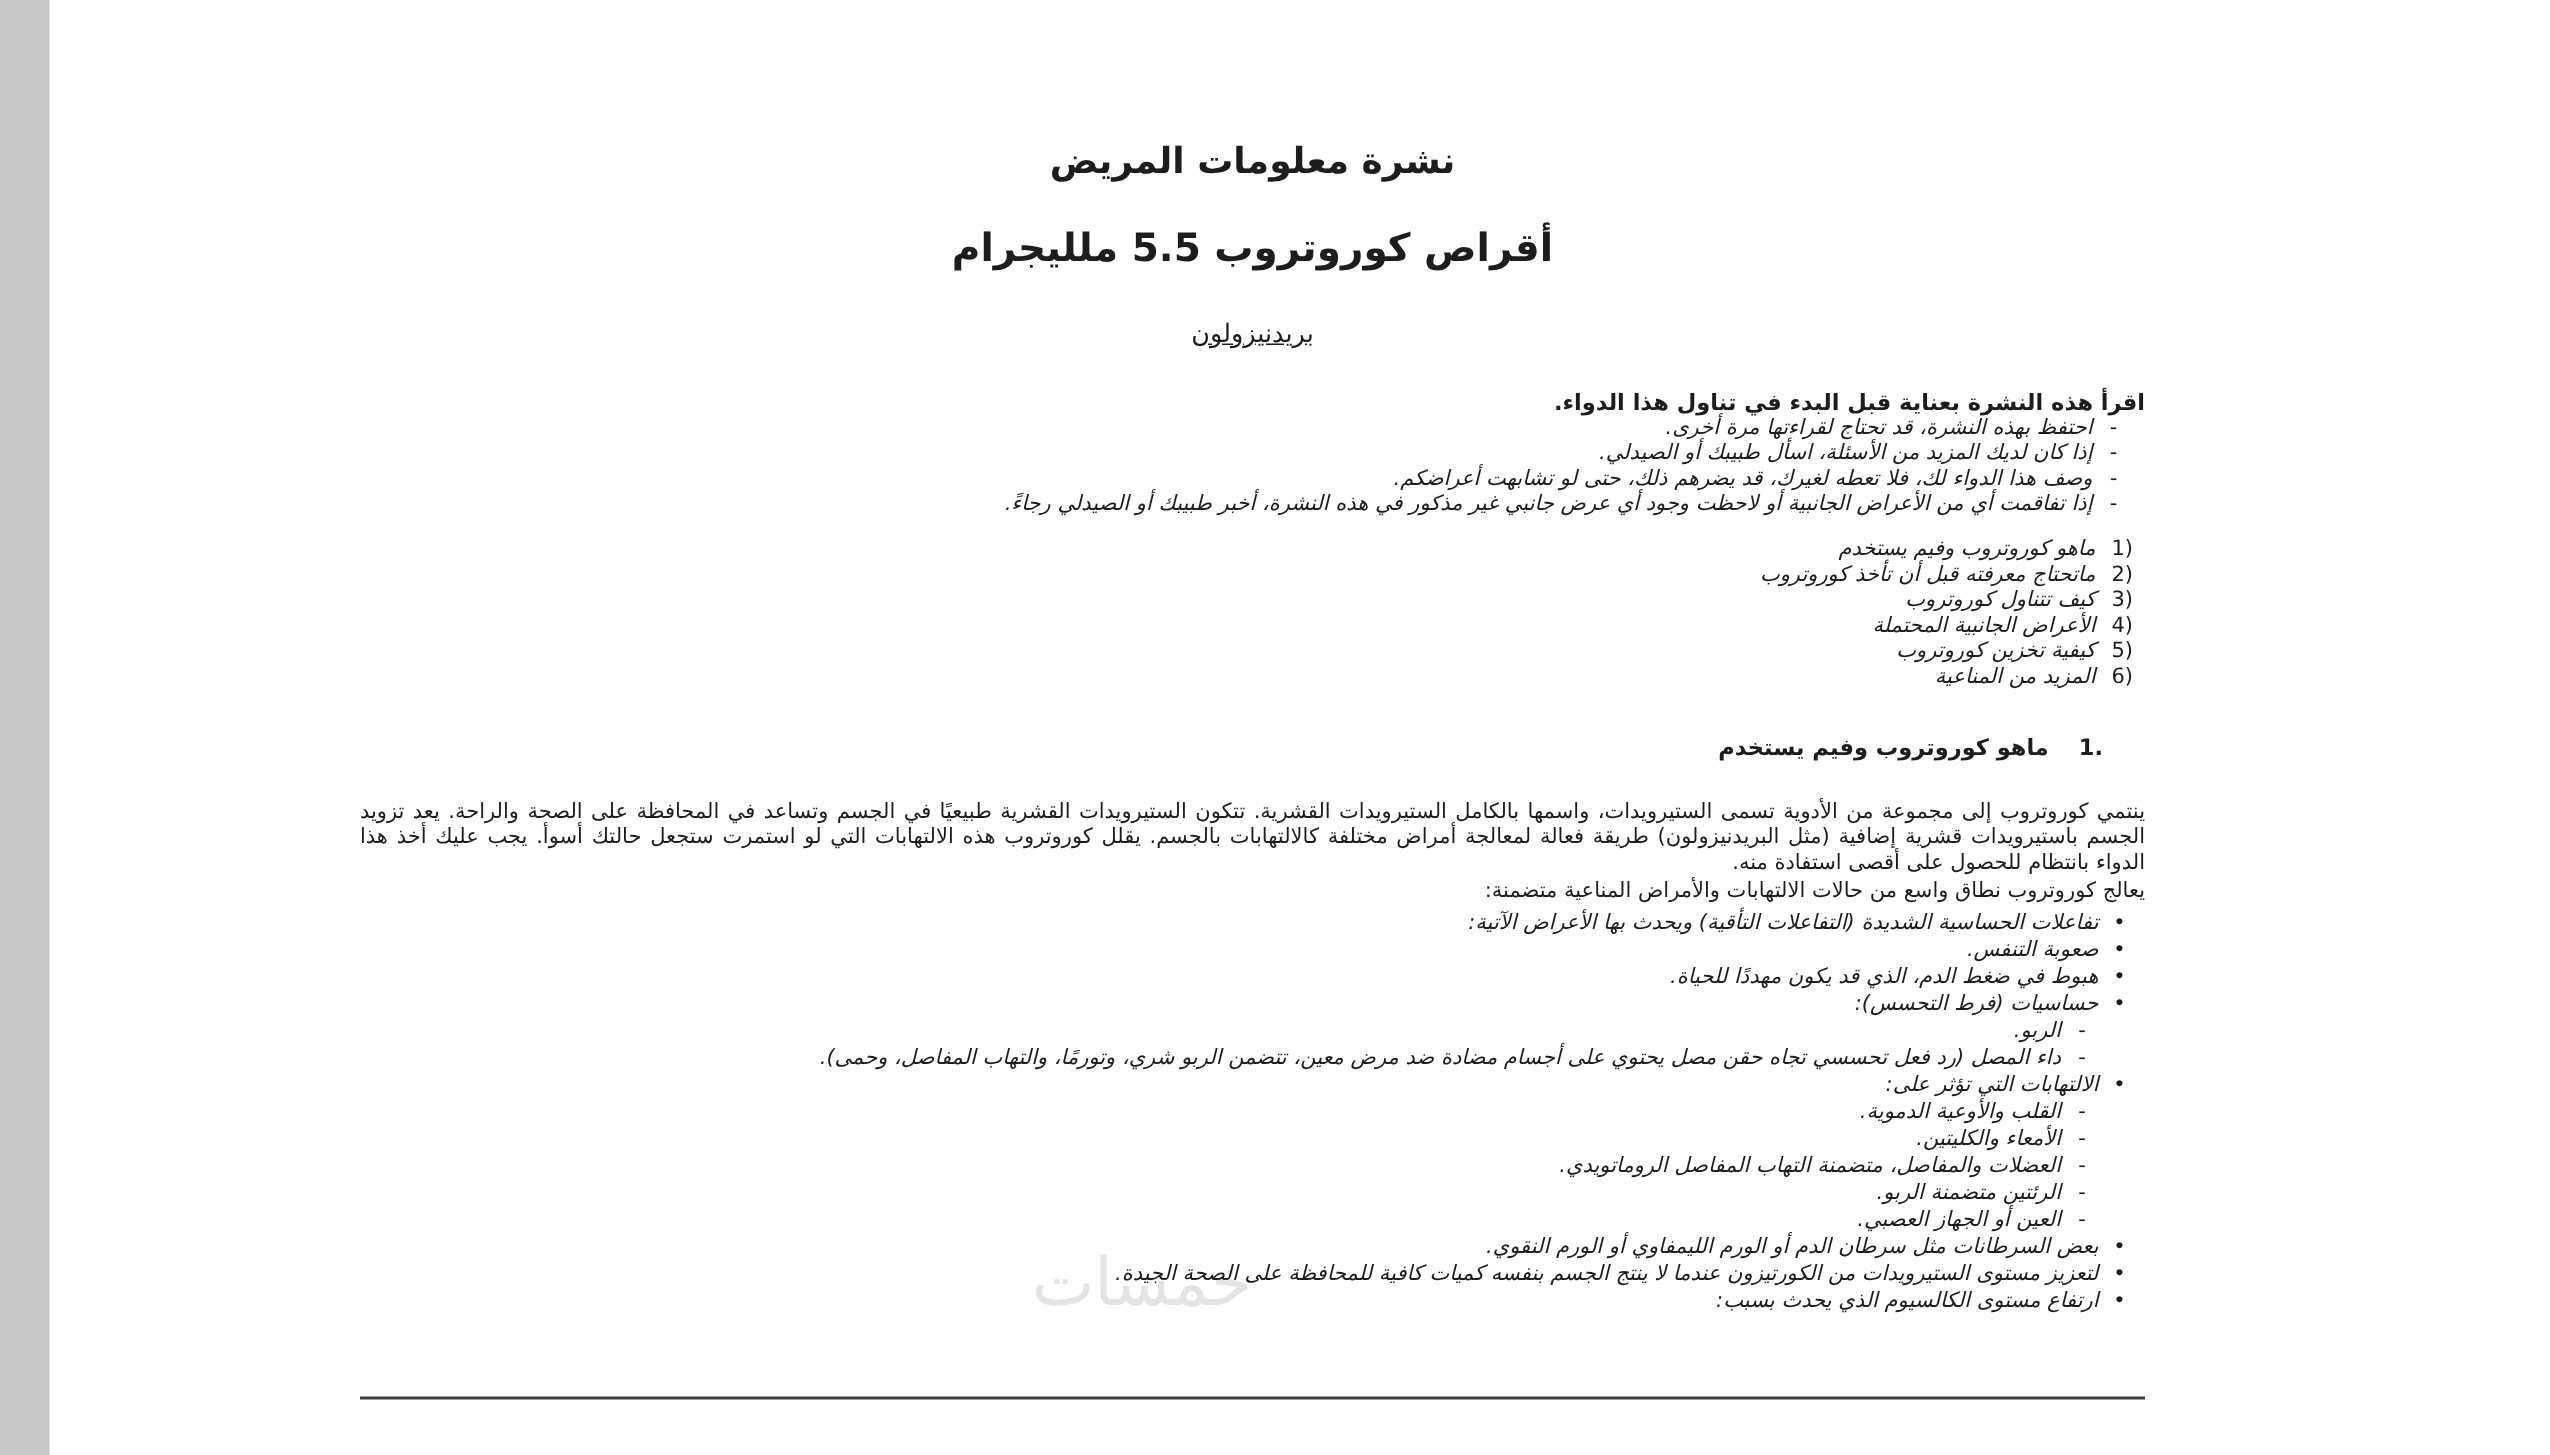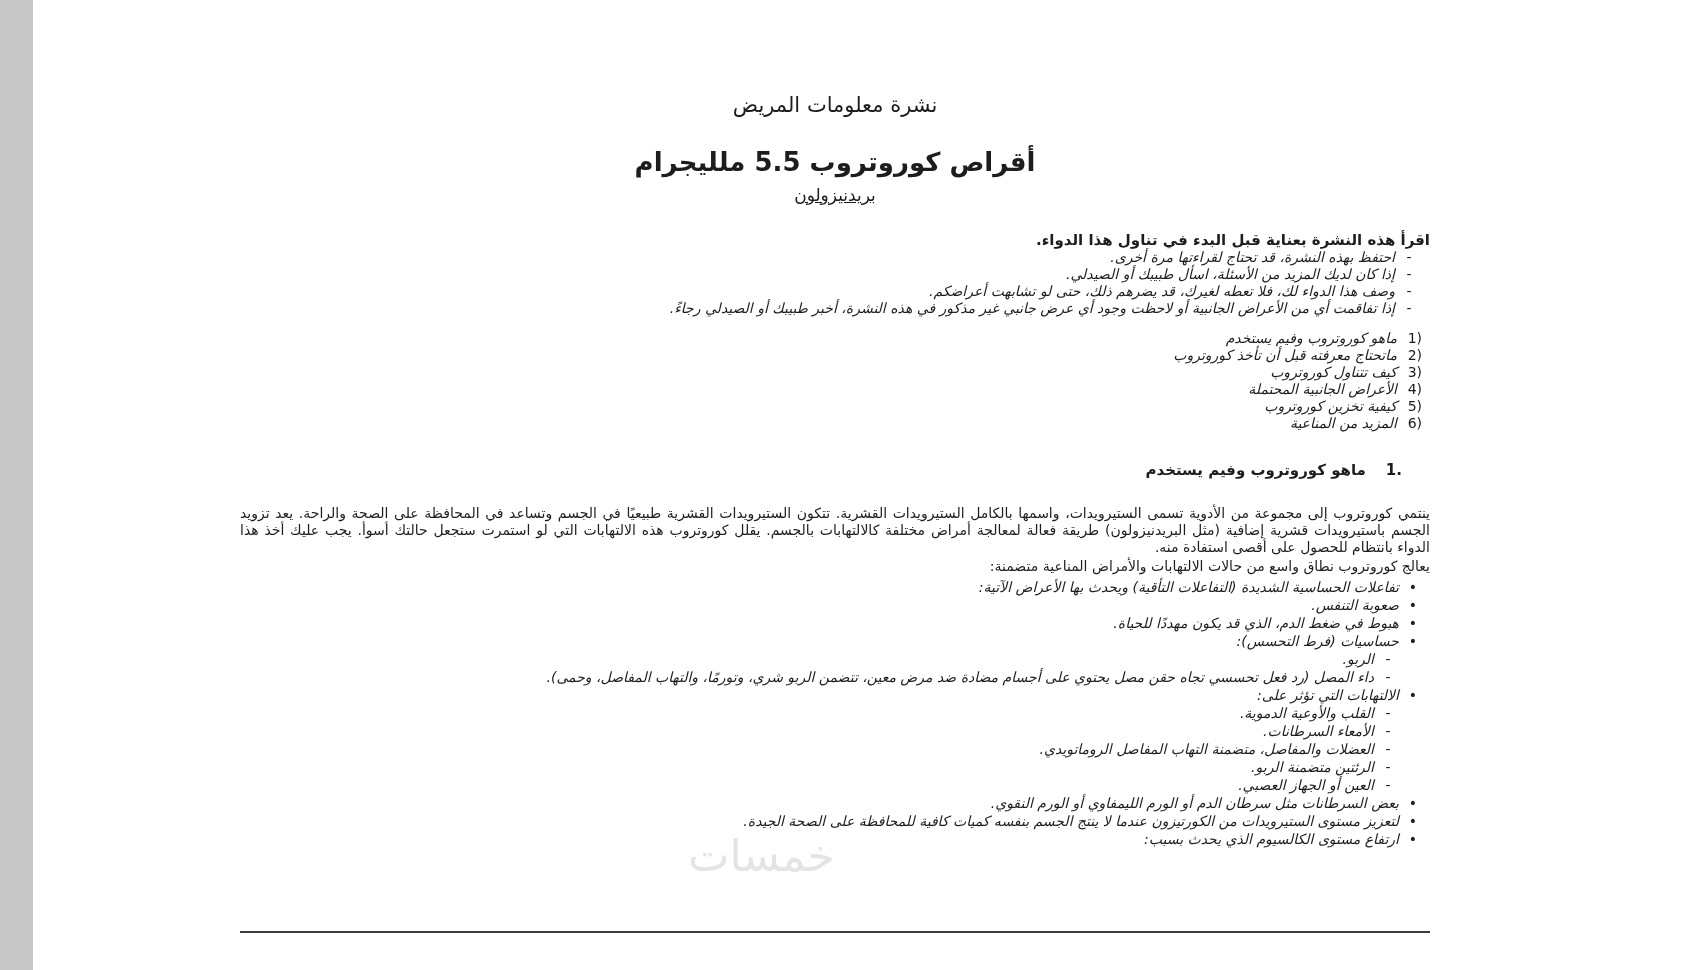--- a/index.html
+++ b/index.html
@@ -21,22 +21,22 @@
     color:#e4e4e4; letter-spacing:3px;
     direction:rtl; z-index:1;
     user-select:none;
   }
   .content {
     position:absolute; top:0; left:207px; width:1190px;
     padding-top:93px;
     direction:rtl; text-align:right;
     color:#1d1d1d; z-index:2;
   }
-  .t1 { text-align:center; font-weight:normal; font-size:21px; margin-bottom:30px; }
-  .t2 { text-align:center; font-weight:bold; font-size:26px; margin-bottom:8px; }
+  .t1 { text-align:center; font-weight:bold; font-size:24px; margin-bottom:30px; }
+  .t2 { text-align:center; font-weight:bold; font-size:26px; margin-bottom:32px; }
   .t3 { text-align:center; font-size:17px; margin-bottom:26px;text-decoration:underline; }
 
   .h  { font-weight:bold; font-size:15px; line-height:18px; }
   .list { font-size:14px; line-height:16px; }
   .li { display:flex; gap:7px; margin-bottom:1px; }
   .mk { flex:0 0 14px; text-align:center; }
   .tx { flex:1 1 auto;font-style:italic; }
 
   .read-list { margin-right:14px; margin-bottom:14px; }
   .contents-list { margin-right:8px; margin-bottom:30px; }
@@ -160,21 +160,21 @@
       <div class="li">
           <span class="mk">•</span>
           <span class="tx">الالتهابات التي تؤثر على:</span>
         </div>
       <div class="li lvl2">
           <span class="mk">-</span>
           <span class="tx">القلب والأوعية الدموية.</span>
         </div>
       <div class="li lvl2">
           <span class="mk">-</span>
-          <span class="tx">الأمعاء السرطانات.</span>
+          <span class="tx">الأمعاء والكليتين.</span>
         </div>
       <div class="li lvl2">
           <span class="mk">-</span>
           <span class="tx">العضلات والمفاصل، متضمنة التهاب المفاصل الروماتويدي.</span>
         </div>
       <div class="li lvl2">
           <span class="mk">-</span>
           <span class="tx">الرئتين متضمنة الربو.</span>
         </div>
       <div class="li lvl2">

